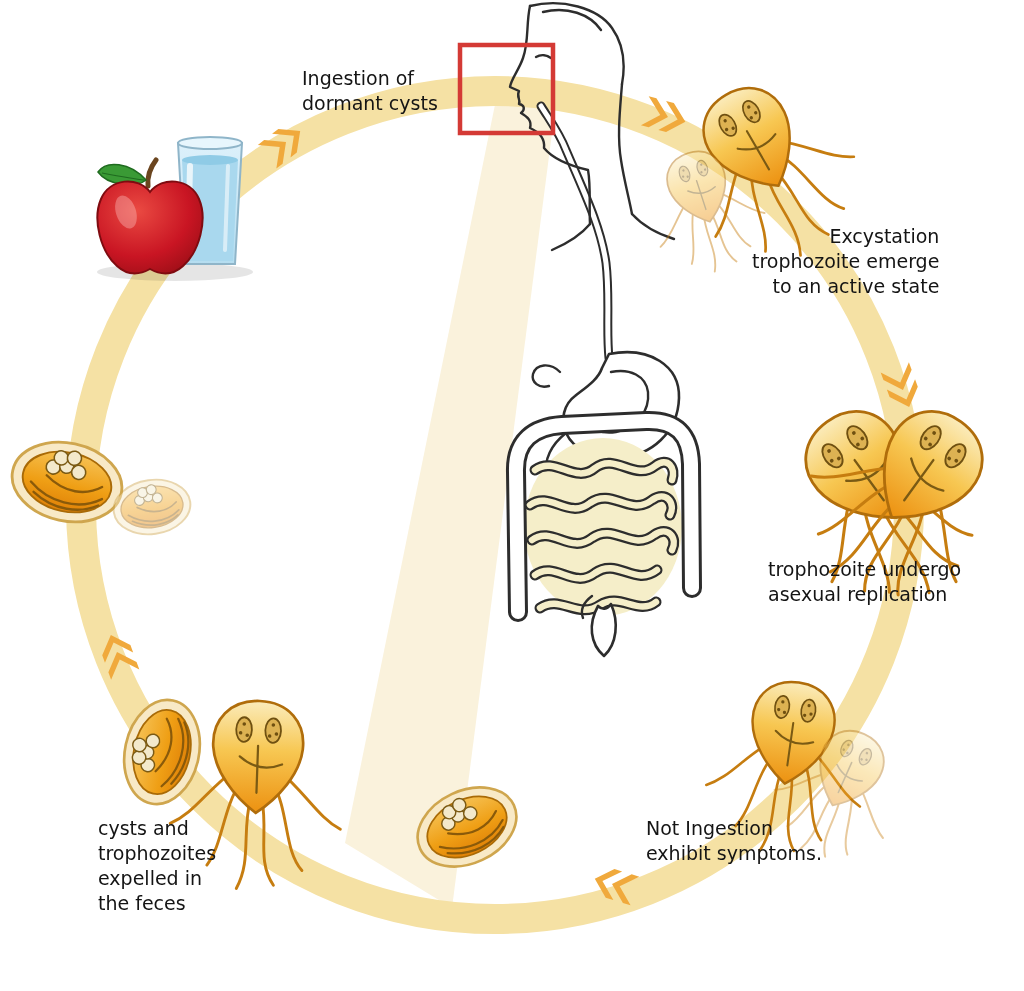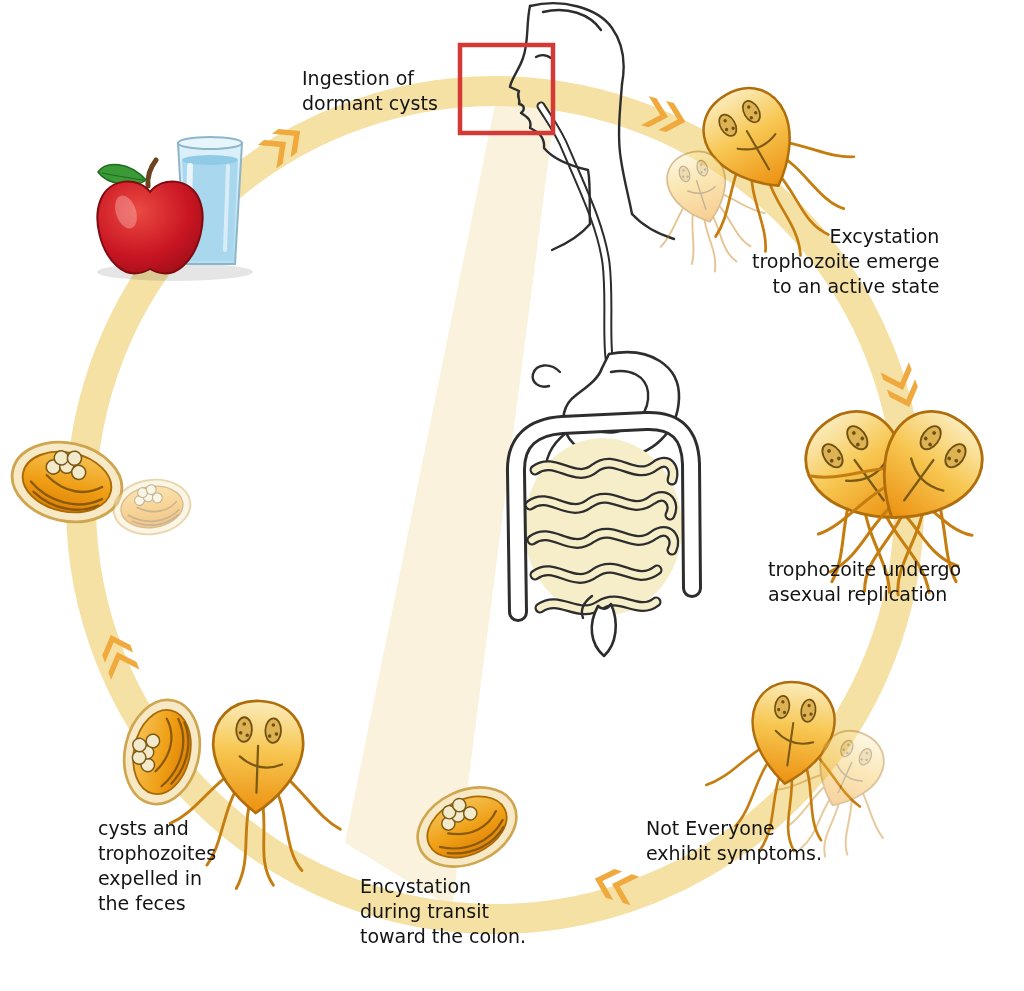--- a/index.html
+++ b/index.html
@@ -191,23 +191,20 @@
     <use href="#cyst" transform="translate(152,507) rotate(-8) scale(0.82)" opacity="0.45"></use>
   </svg>
 
   <div class="label" style="left:302px; top:66px;">Ingestion of
 dormant cysts</div>
   <div class="label" style="left:752px; top:224px;text-align:right;">Excystation
 trophozoite emerge
 to an active state</div>
   <div class="label" style="left:768px; top:541px;margin-top:16px;">trophozoite undergo
 asexual replication</div>
-  <div class="label" style="left:646px; top:816px;">Not Everyone
+  <div class="label" style="left:646px; top:816px;">Not Ingestion
 exhibit symptoms.</div>
-  <div class="label" style="left:360px; top:874px;">Encystation
-during transit
-toward the colon.</div>
   <div class="label" style="left:98px;  top:816px;">cysts and
 trophozoites
 expelled in
 the feces</div>
 
 </div>
 
 </body></html>

